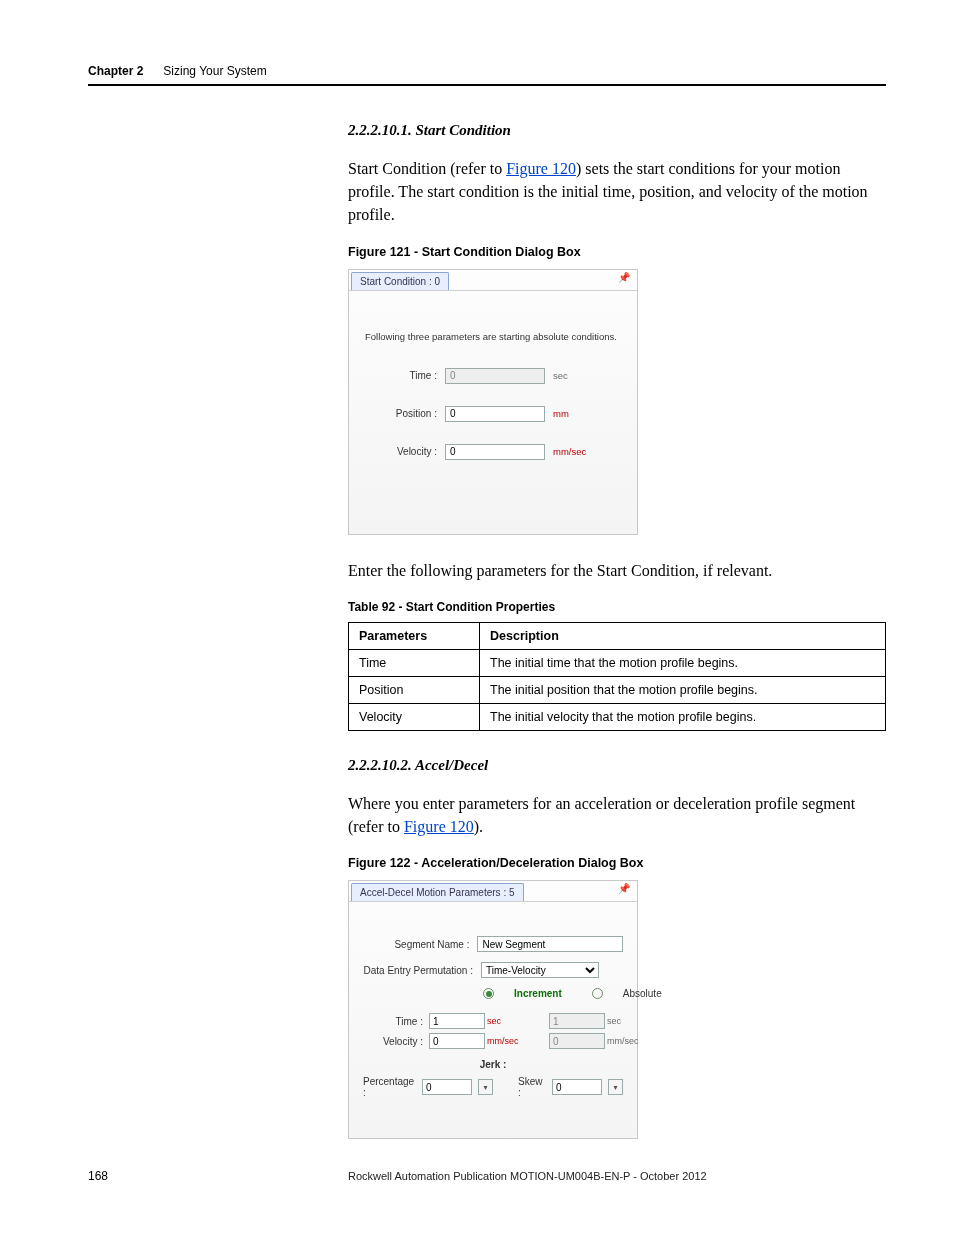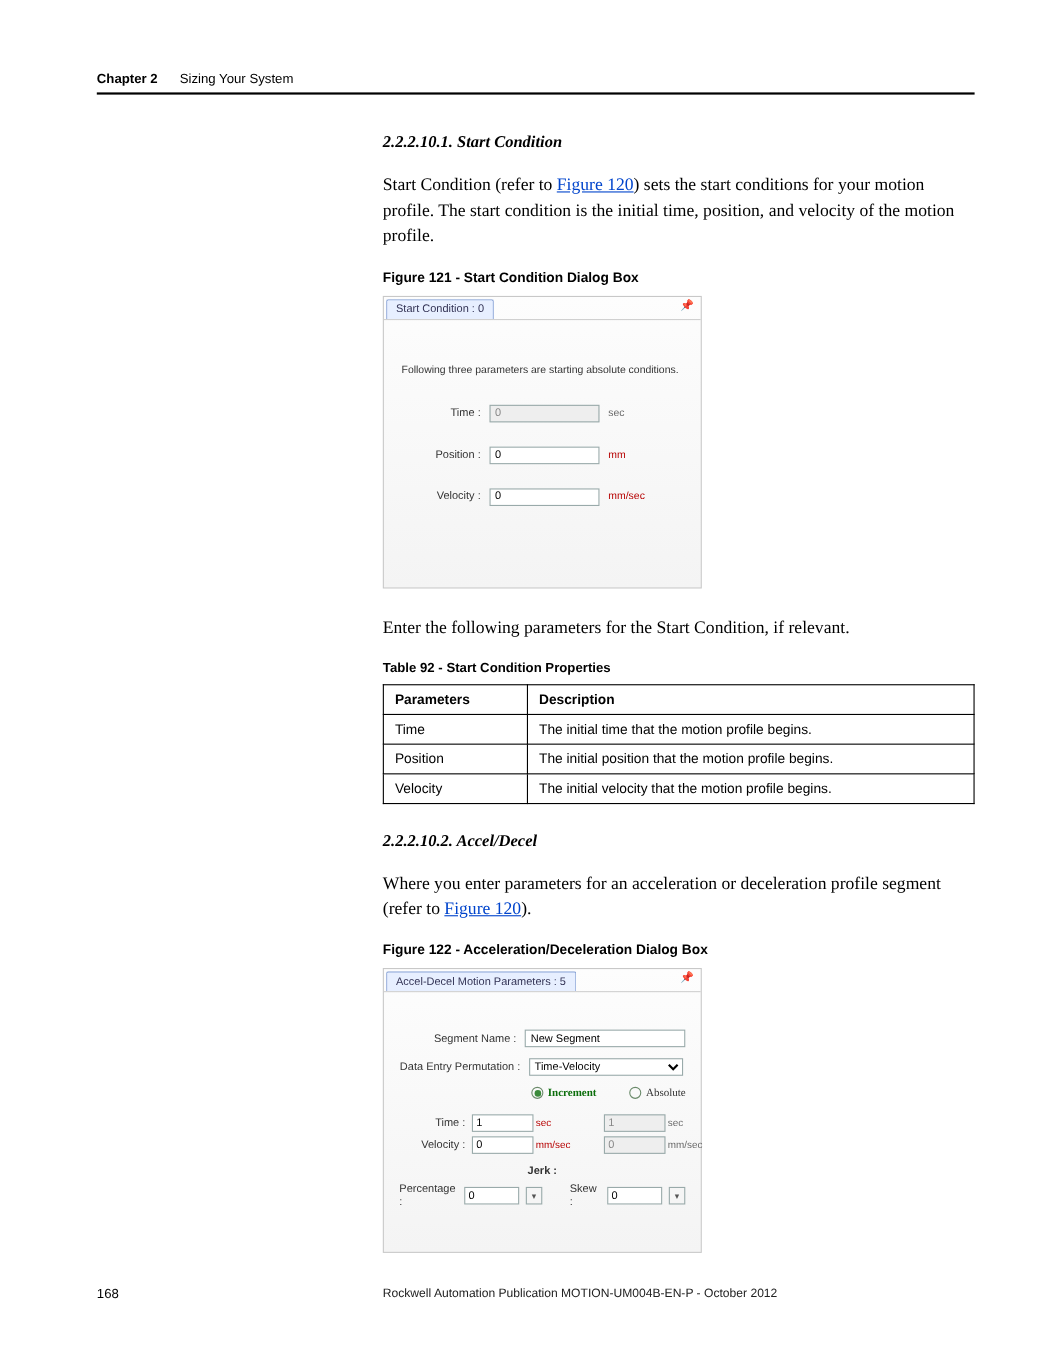--- a/index.html
+++ b/index.html
@@ -123,35 +123,35 @@
   }
 
   
   .dlg-row.compact { margin-bottom: 10px; }
   .dlg-row .lbl2 {
     width: 110px;
     text-align: right;
     font-size: 10px;
   }
   .dlg-row select {
-    width: 140px;
+    width: 118px;
     height: 16px;
     font-size: 10px;
     border: 1px solid #9aa;
     background: #fff;
   }
   .radiorow {
     display: flex;
     gap: 30px;
     margin: 6px 0 14px 120px;
     font-size: 10px;
     align-items: center;
   }
   .radiorow .opt {
-    display: flex; align-items: center; gap: 4px; font-family: Liberation Serif, serif;
+    display: flex; align-items: center; gap: 20px;
   }
   .radiorow .opt.sel { color: #0b6e0b; font-weight: bold; }
   .radiorow .dot {
     width: 9px; height: 9px; border-radius: 50%;
     border: 1px solid #6a8a6a; display: inline-block;
     position: relative;
   }
   .radiorow .dot.on::after {
     content: ""; position: absolute; inset: 1.5px;
     background: #3a8a3a; border-radius: 50%;

